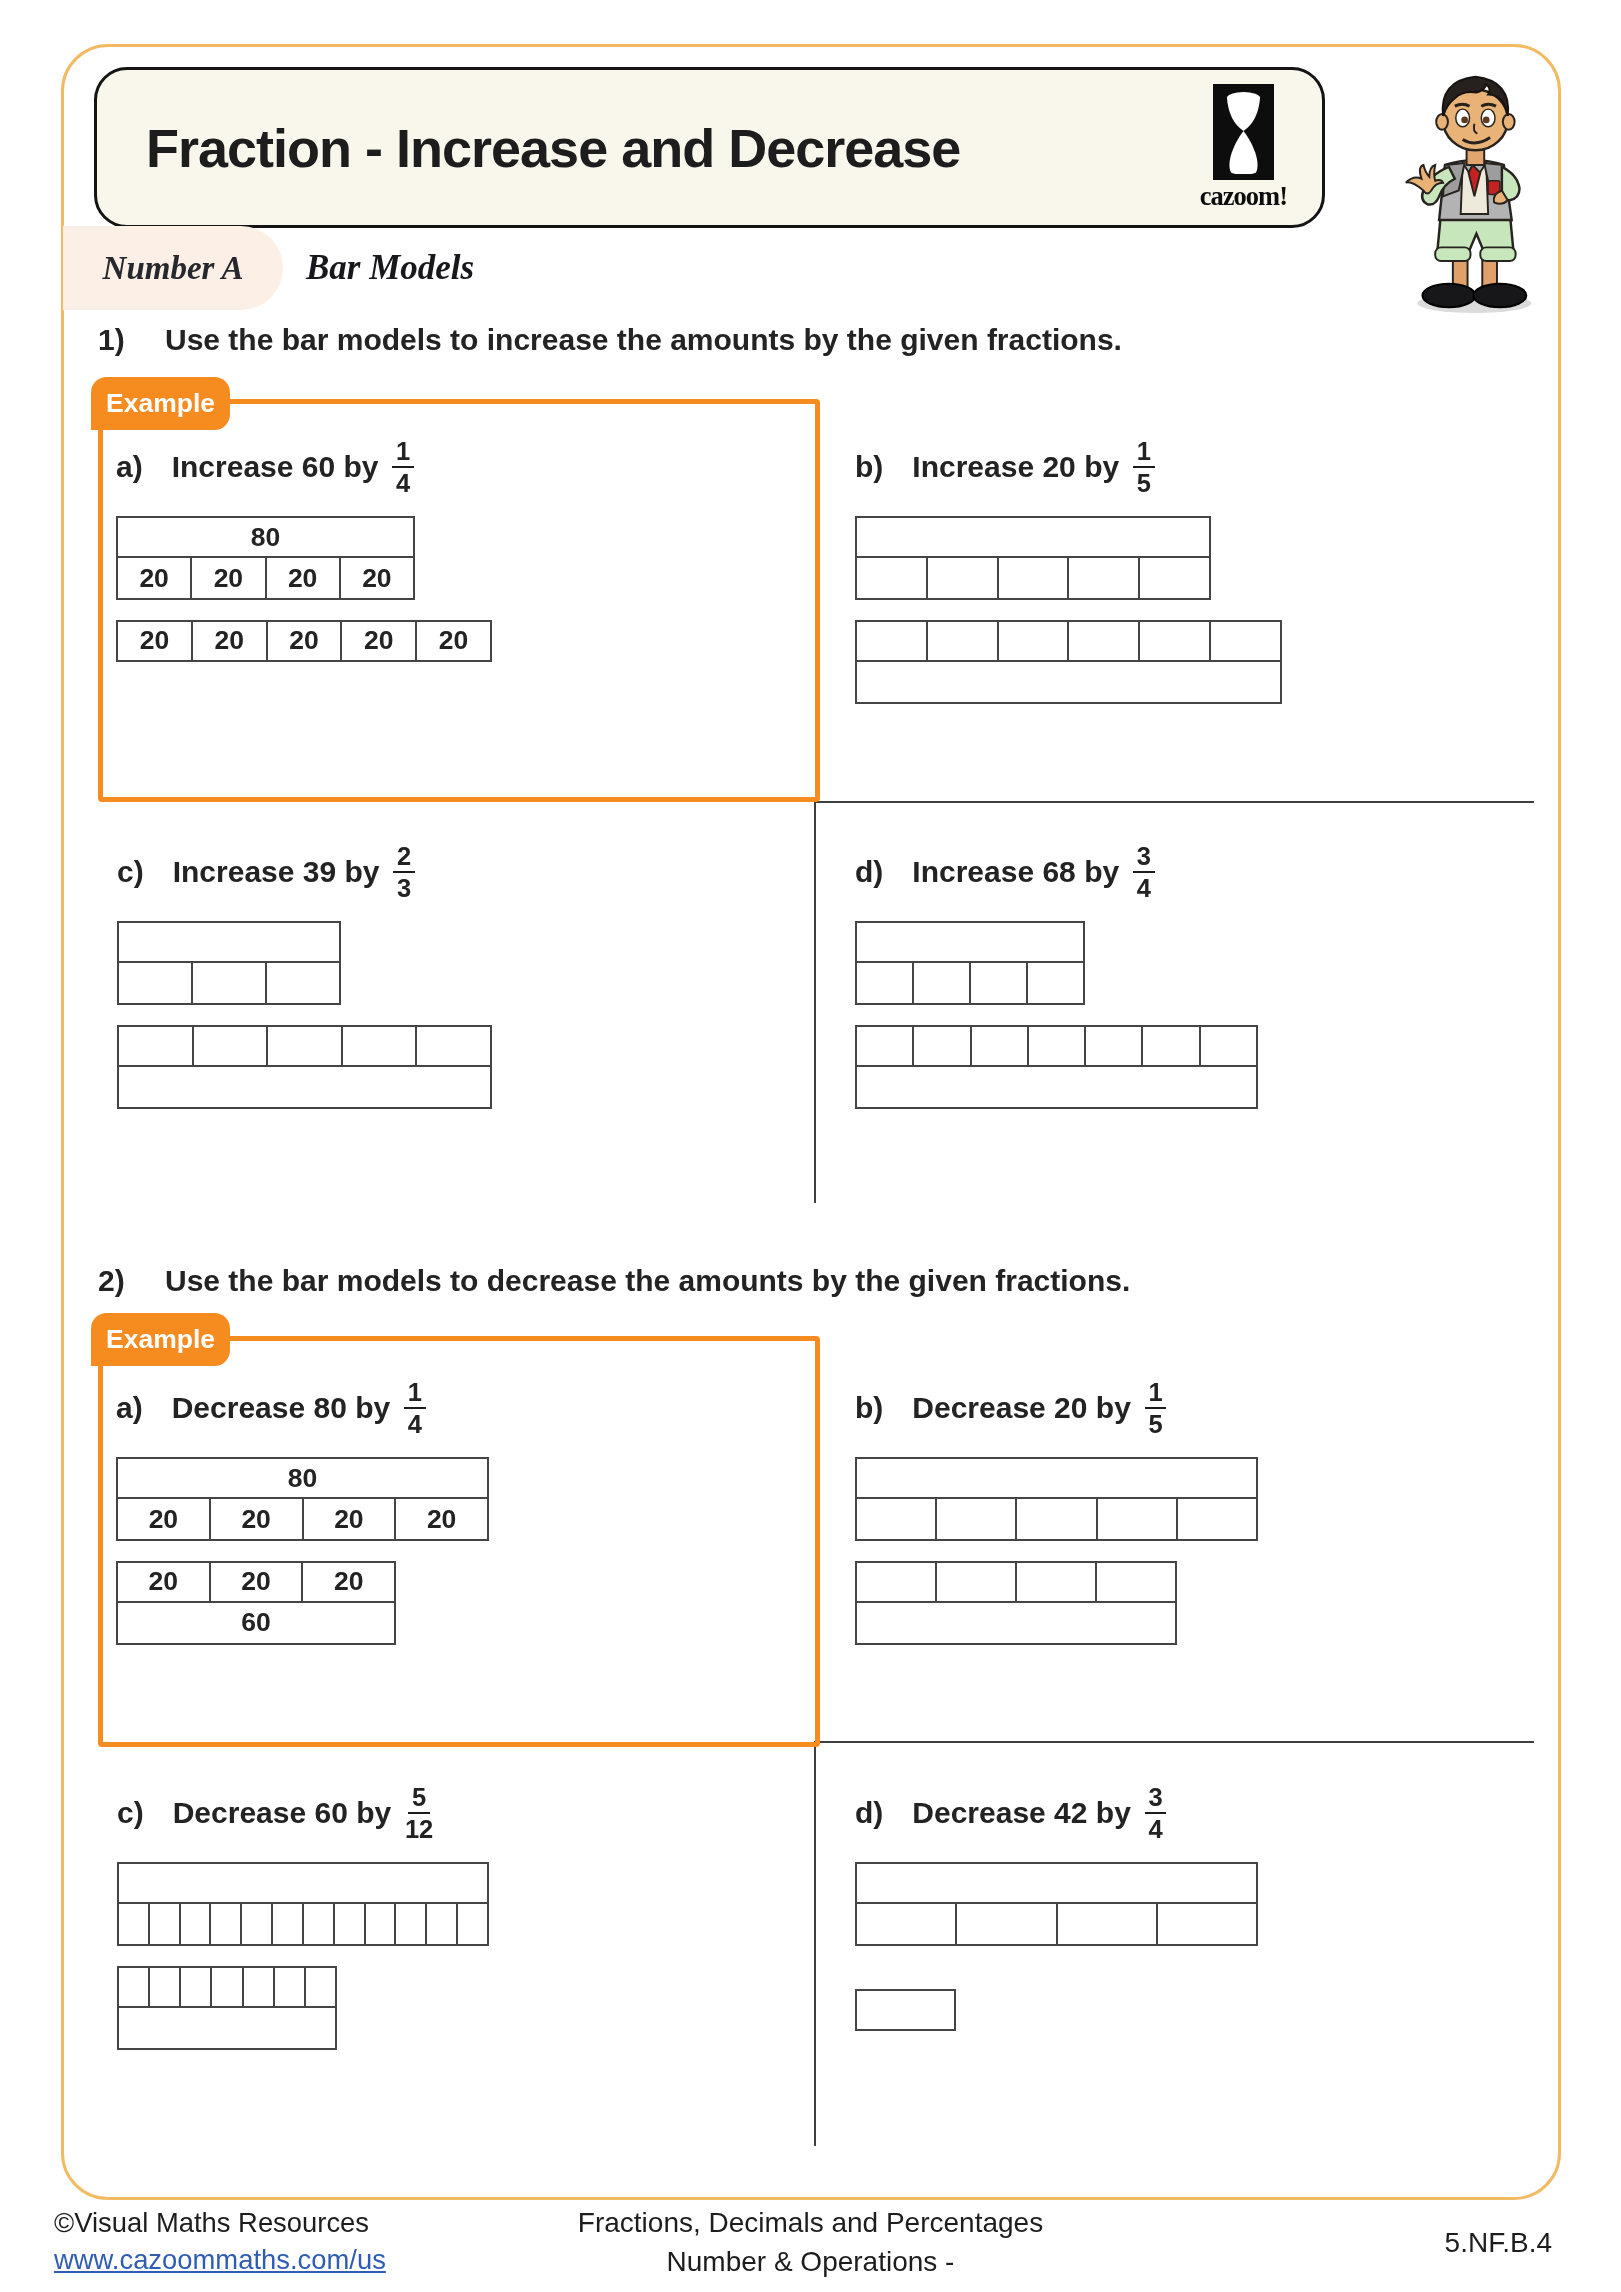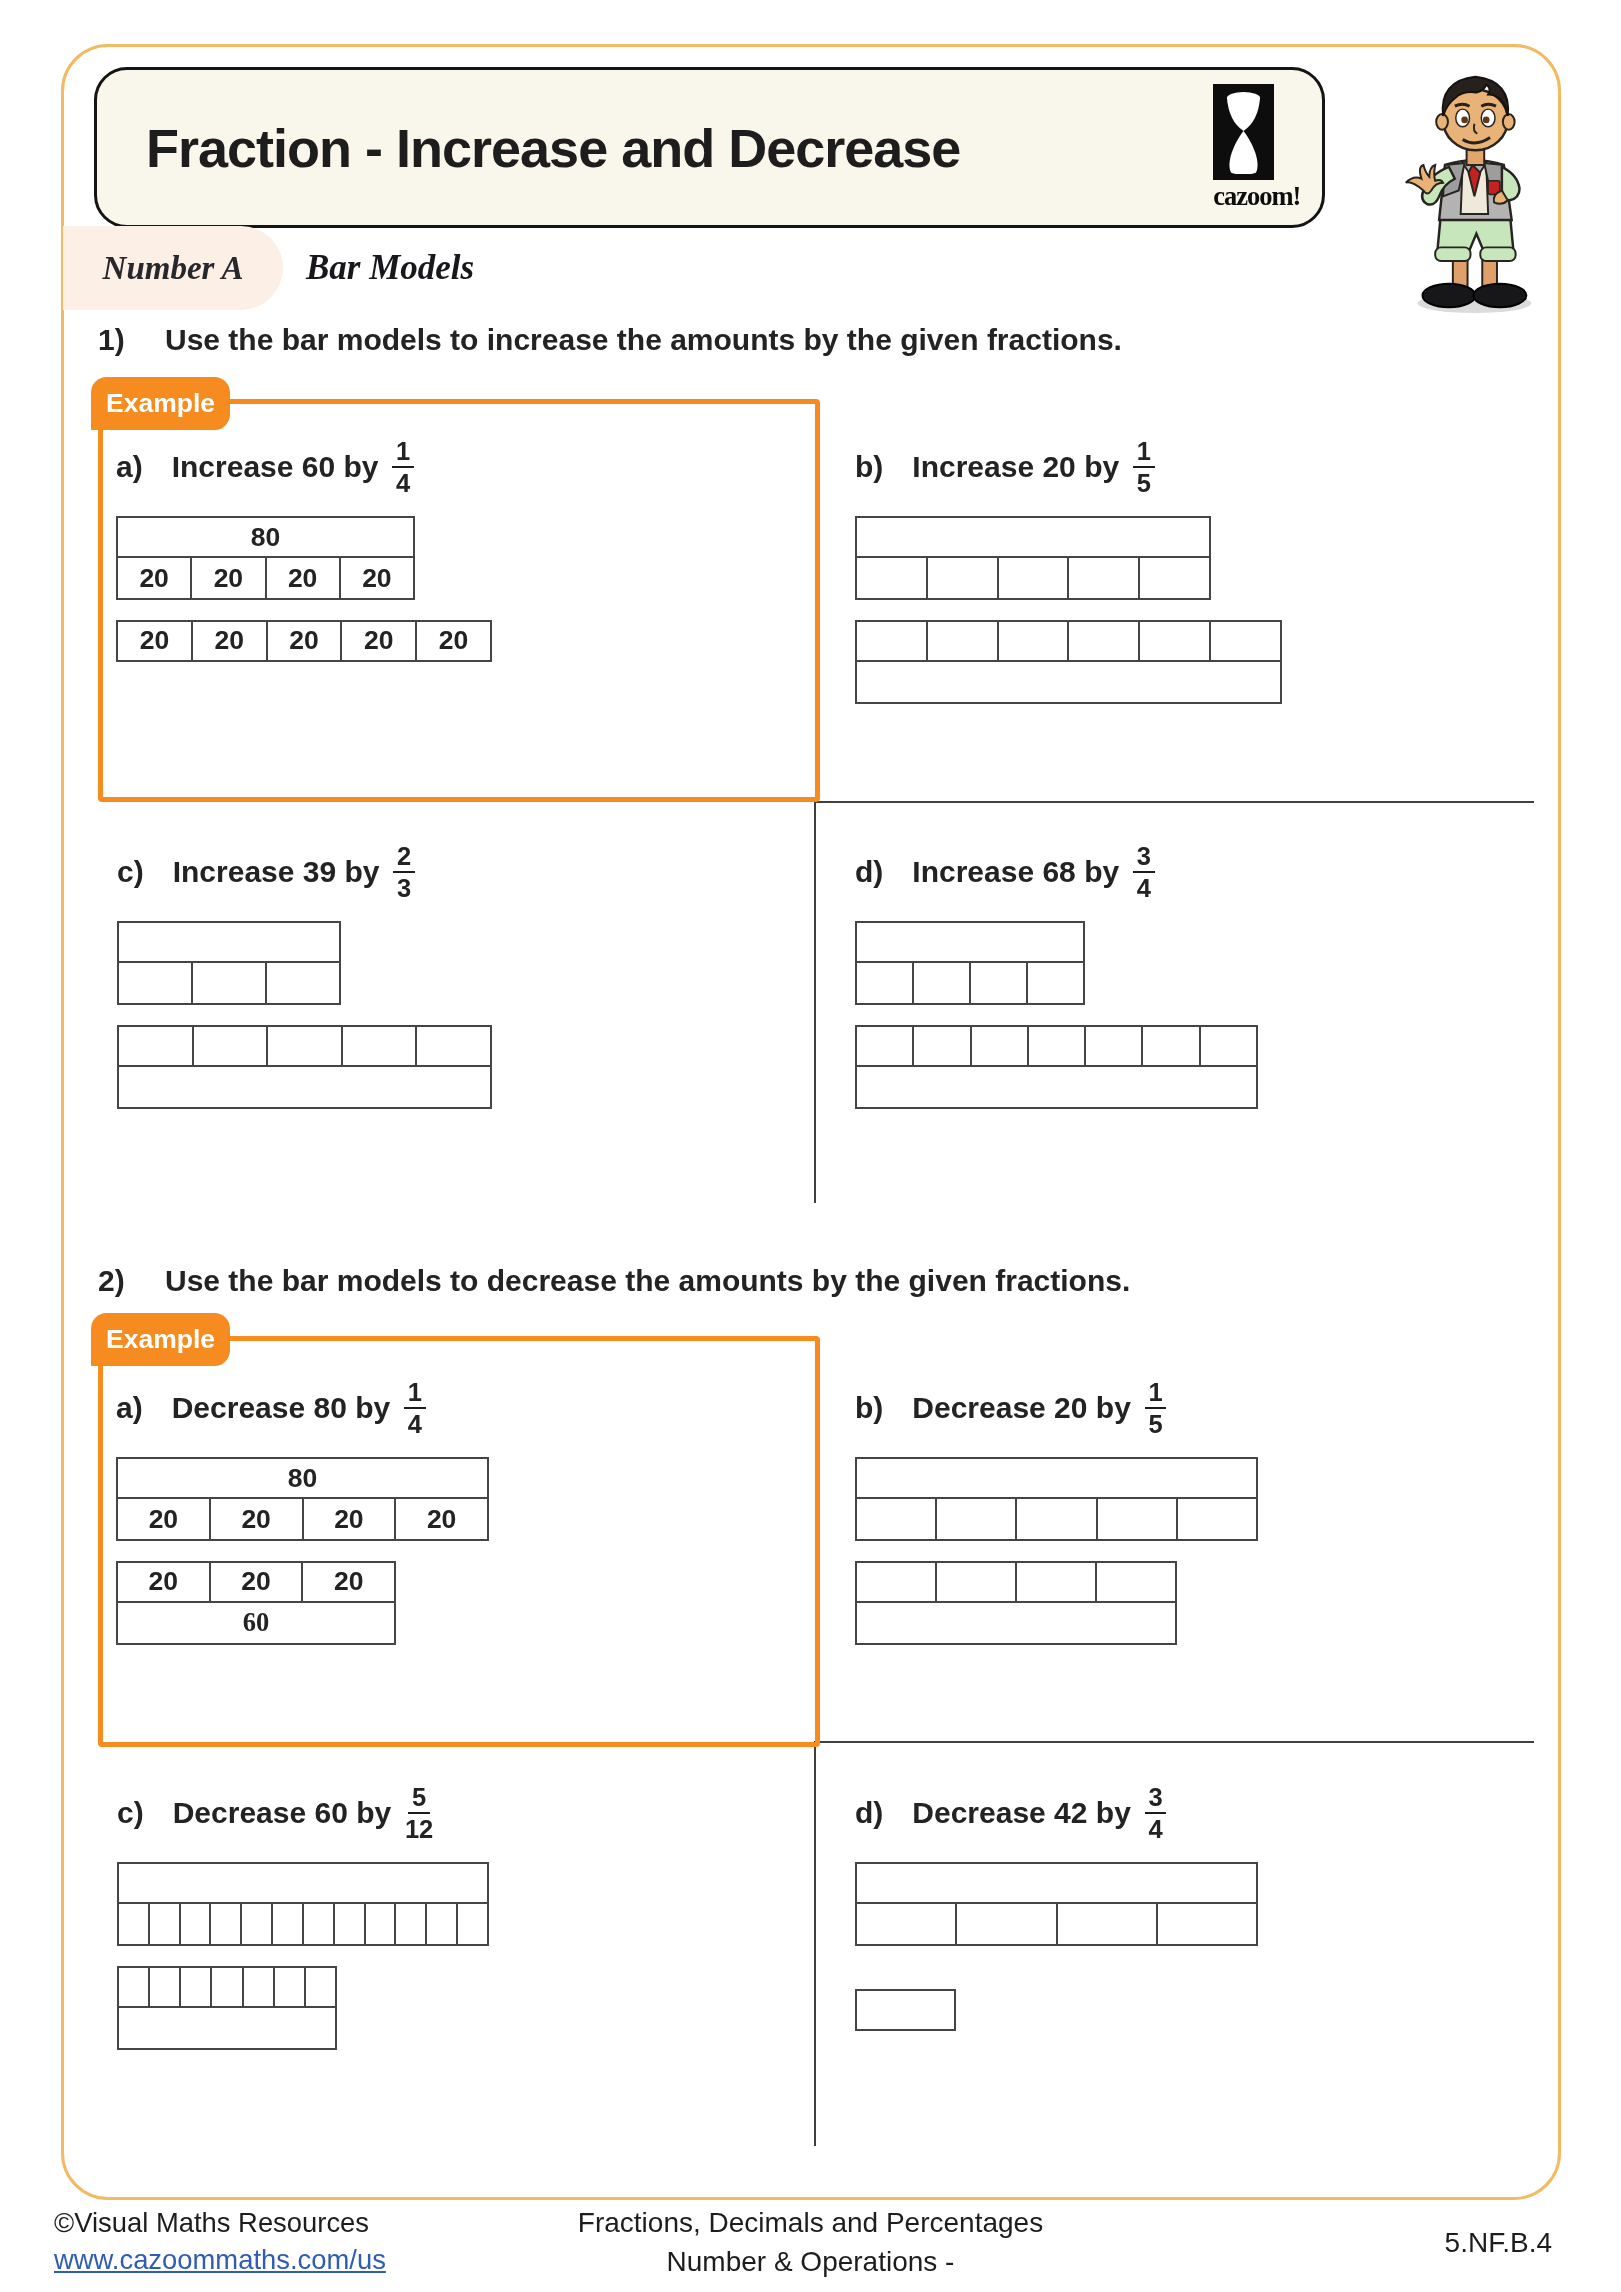--- a/index.html
+++ b/index.html
@@ -17,21 +17,21 @@
   
   .title-box {
     position:absolute; left:94px; top:67px; width:1225px; height:155px;
     background:#f9f6eb; border:3.9px solid #141414; border-radius:33px;
   }
   .page-title {
     position:absolute; left:49px; top:50%; transform:translateY(-50%);
     font-size:54px; font-weight:700; letter-spacing:-1px; color:#1d1d1d;
   }
   .logo {
-    position:absolute; right:21.6px; top:13.7px; width:114px; text-align:right;
+    position:absolute; right:21.6px; top:13.7px; width:114px; text-align:center;
   }
   .logo-rect { width:61px; height:96px; background:#0d0d0d; margin:0 auto; display:flex; align-items:center; justify-content:center; }
   .logo-word { font-family:"Liberation Serif", serif; font-weight:700; font-size:26.5px; color:#0d0d0d; margin-top:1px; letter-spacing:-1px; }
   
   .boy { position:absolute; left:1394px; top:65px; width:153px; height:251px; }
   
   .section-pill {
     position:absolute; left:63px; top:226px; width:220px; height:84px;
     background:#fcefe5; border-radius:0 43px 43px 0;
     display:flex; align-items:center; justify-content:center;
@@ -335,21 +335,21 @@
             <div class="m-cell" style="flex: 1 1 0px;">20</div>
           </div>
         </div>
         <div class="model model2" style="width: 280px;">
           <div class="m-row">
             <div class="m-cell" style="flex: 1 1 0px;">20</div>
             <div class="m-cell" style="flex: 1 1 0px;">20</div>
             <div class="m-cell" style="flex: 1 1 0px;">20</div>
           </div>
           <div class="m-row">
-            <div class="m-cell" style="flex: 3 1 0px; font-family: Liberation Serif, serif;">60</div>
+            <div class="m-cell" style="flex: 3 1 0px;">60</div>
           </div>
         </div>
       </div>
     </div>
   <div class="slot slot-b">
       <div class="part">
         <div class="prompt">
           <span class="part-label">b)</span>
           <span>Decrease 20 by</span>
           <span class="frac">

